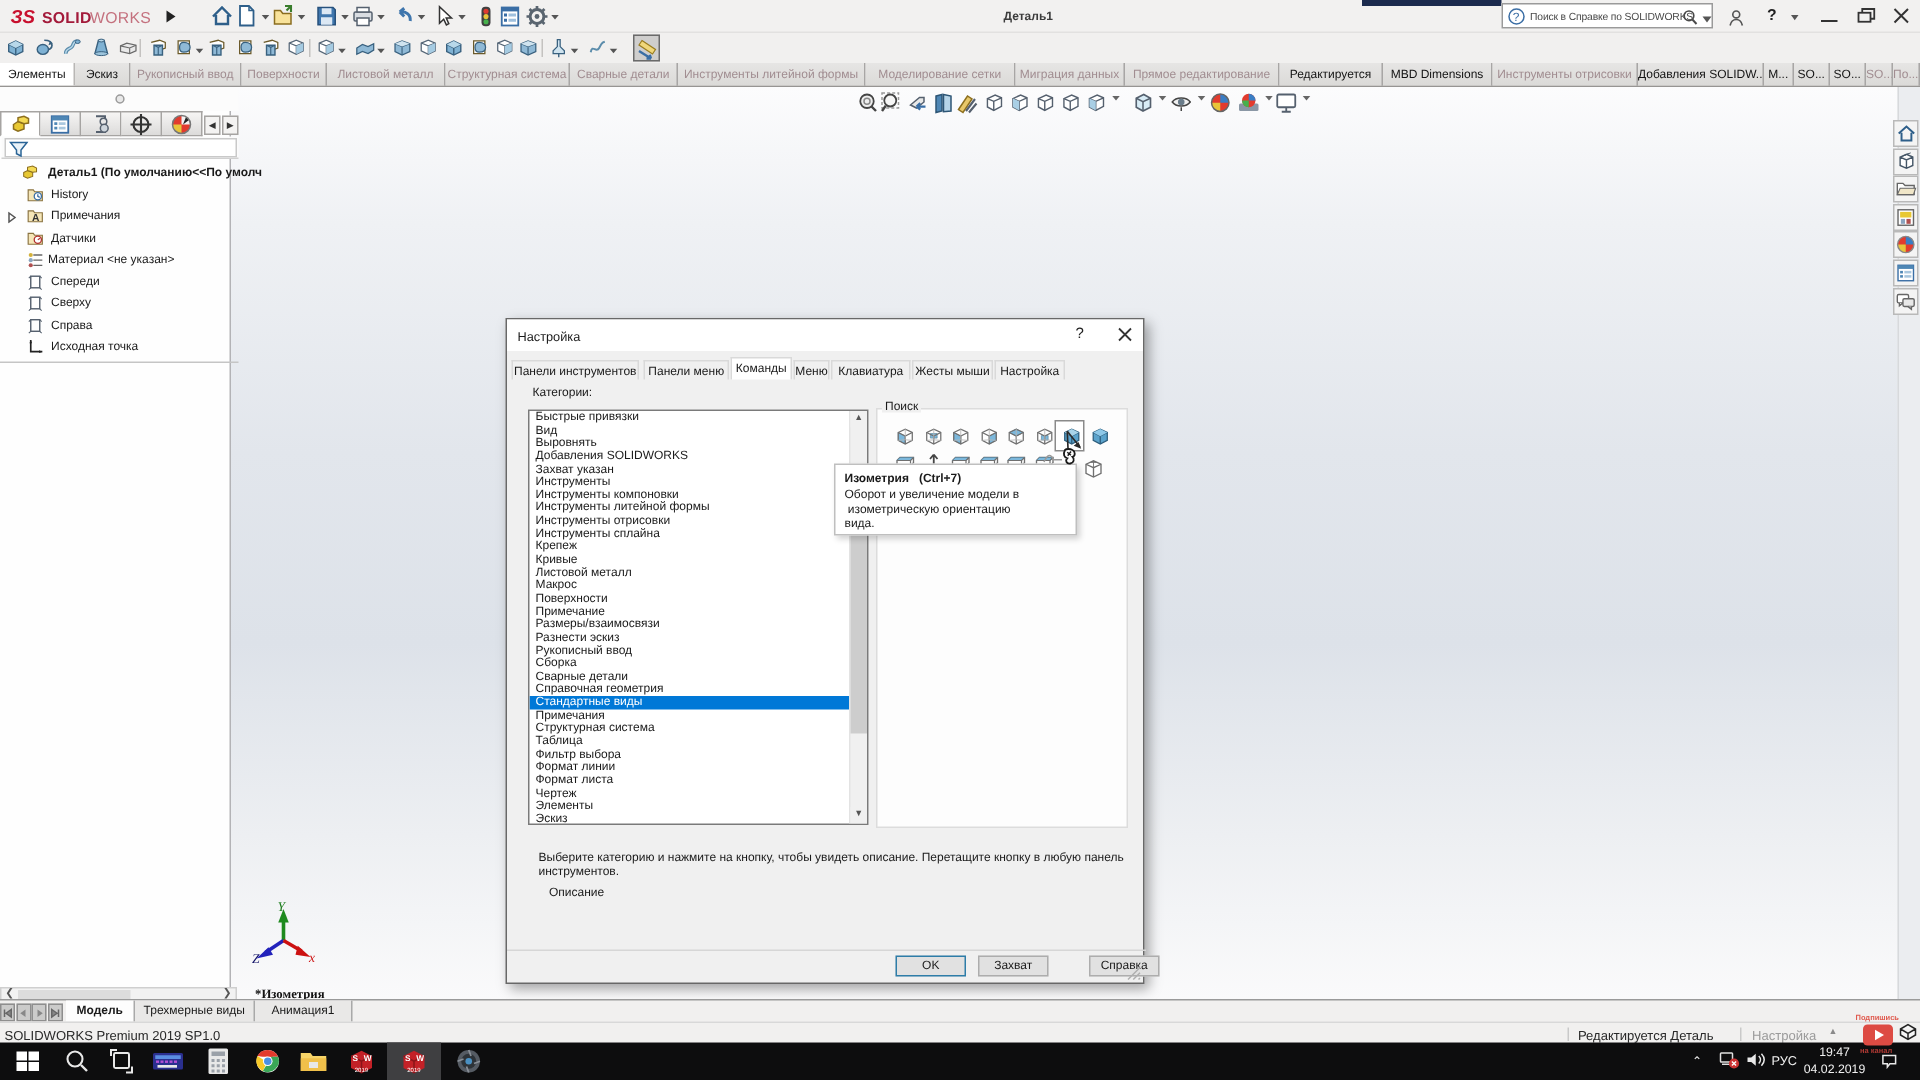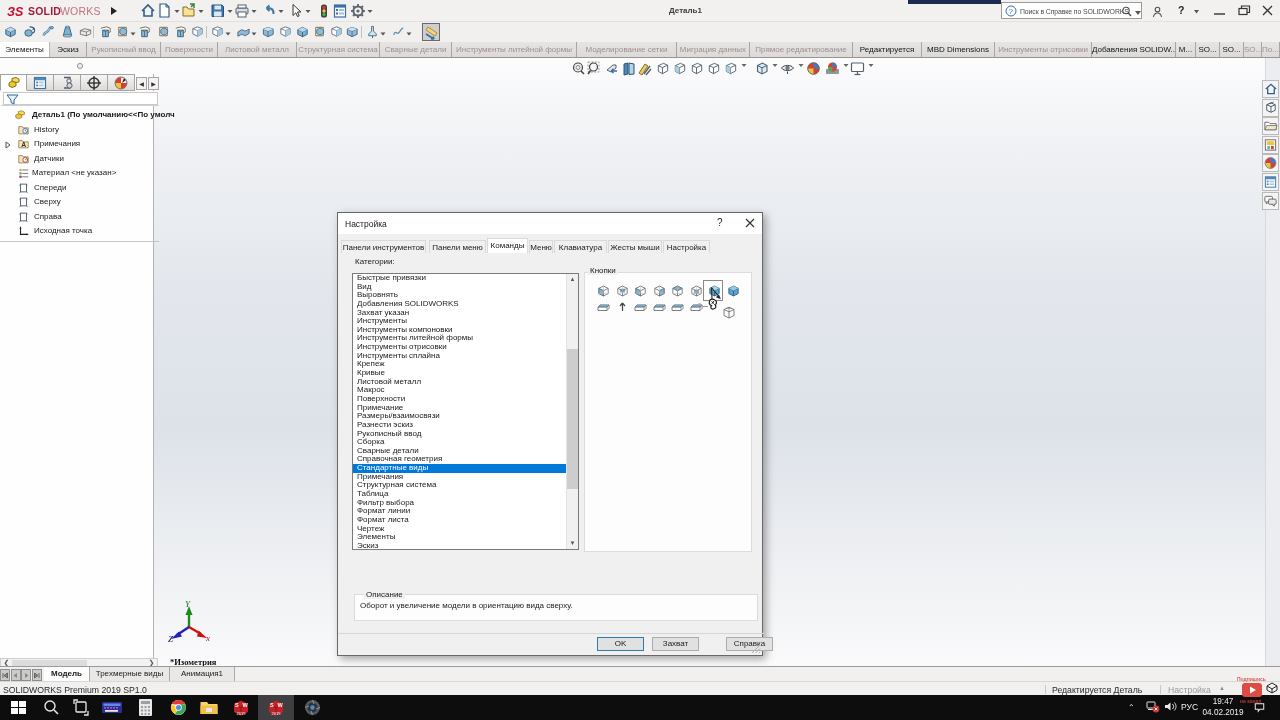--- a/index.html
+++ b/index.html
@@ -696,21 +696,21 @@
           <div class="li" style="">Элементы</div>
           <div class="li" style="">Эскиз</div>
         </div>
       <div id="lsb">
         <div style="position:absolute;top:0;left:0;width:11px;height:11px;background:#f0f0f0;text-align:center;font-size:6px;color:#555;line-height:10px">▲</div>
         <div style="position:absolute;bottom:0;left:0;width:11px;height:11px;background:#f0f0f0;text-align:center;font-size:6px;color:#555;line-height:10px">▼</div>
         <div style="position:absolute;top:75px;left:0;width:11px;height:140px;background:#cdcdcd"></div>
       </div>
     </div>
     <div id="grpbtn"></div>
-    <div id="grpbtnlbl">Кнопки</div>
+    <div id="grpbtnlbl">Поиск</div>
     <div id="btnrows">
         <div class="cubebtn" style="left: 258px; top: 71px;"><svg width="15" height="15" viewBox="0 0 16 16">
             <path d="M3 4.6 L8 2.2 L13 4.6 L8 7.2 Z" fill="#fff"></path>
             <path d="M3 4.6 L8 7.2 L8 12.8 L3 10.2 Z" fill="#fff"></path>
             <path d="M8 7.2 L13 4.6 L13 10.2 L8 12.8 Z" fill="#fff"></path>
             <path d="M3 4.6 L8 7.2 L8 12.8 L3 10.2 Z" fill="#7cb8dc" stroke="#5a87a0" stroke-width="0.5"></path>
             <path d="M3 4.6 L8 2.2 L13 4.6 L13 10.2 L8 12.8 L3 10.2 Z" fill="none" stroke="#707070" stroke-width="0.9"></path>
             <path d="M3 4.6 L8 7.2 L13 4.6 M8 7.2 L8 12.8" fill="none" stroke="#707070" stroke-width="0.9"></path>
             <path d="M3 10.2 L8 9.8 L13 10.2 M8 2.2 L8 9.8" fill="none" stroke="#b5b5b5" stroke-width="0.6"></path>
           </svg></div>
@@ -807,23 +807,25 @@
             <path d="M1 7 C3.5 1.5 5.5 1.5 7.5 5.5 L13 5.5" stroke="#999" fill="none"></path>
           </svg></div>
         <div style="position: absolute; left: 369px; top: 73px; width: 18px; height: 26px; z-index: 6;"><svg width="18" height="26" viewBox="0 0 18 26">
             <line x1="4.5" y1="1.5" x2="13" y2="12" stroke="#2a2a2a" stroke-width="1.1"></line>
             <path d="M13.8 13.2 L8.8 11.2 L12 8.6 Z" fill="#2a2a2a"></path>
             <path d="M4.5 1.5 L5 13 M4.5 1.5 L5 13" stroke="#2a2a2a" stroke-width="1.1"></path>
             <path d="M3 14 C1.5 17 2.5 19 4.5 19.5 C3 21 4 23.5 6.5 23 C9 22.5 9.5 20 8 18.5 C10 18 10 15 8 14 C6.5 13.2 4 13 3 14 Z" fill="#fff" stroke="#1a1a1a" stroke-width="1.2"></path>
             <path d="M4.5 15.5 L7 17.5 M7 15 L4.8 17.8" stroke="#1a1a1a" stroke-width="1"></path>
           </svg></div>
       </div>
-    <div id="descbox">
-        <div style="position:absolute;left:5px;top:6px;font-size:8px">Оборот и увеличение модели в ориентацию вида сверху.</div>
-      </div>
+    <div id="tooltip">
+      <div style="position:absolute;left:6px;top:4px;font-weight:bold">Изометрия&nbsp;&nbsp;&nbsp;(Ctrl+7)</div>
+      <div style="position:absolute;left:6px;top:15px;line-height:9.7px">Оборот и увеличение модели в<br>&nbsp;изометрическую ориентацию<br>вида.</div>
+    </div>
+    <div id="instr">Выберите категорию и нажмите на кнопку, чтобы увидеть описание. Перетащите кнопку в любую панель<br>инструментов.</div>
     <div id="desclbl">Описание</div>
     <div id="dlgsep"></div>
     <div class="dbtn def" style="left:259px">OK</div>
     <div class="dbtn" style="left:314px">Захват</div>
     <div class="dbtn" style="left:388px">Справка</div>
     <svg style="position:absolute;right:1px;bottom:1px" width="10" height="10">
         <path d="M9 1 L1 9 M9 4.5 L4.5 9 M9 8 L8 9" stroke="#b0b0b0" stroke-width="1"></path>
       </svg>
   </div>
 </div>

